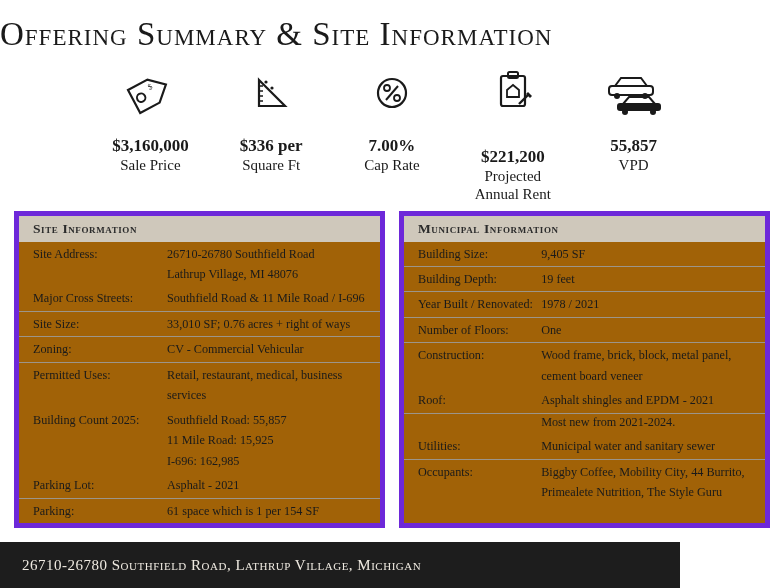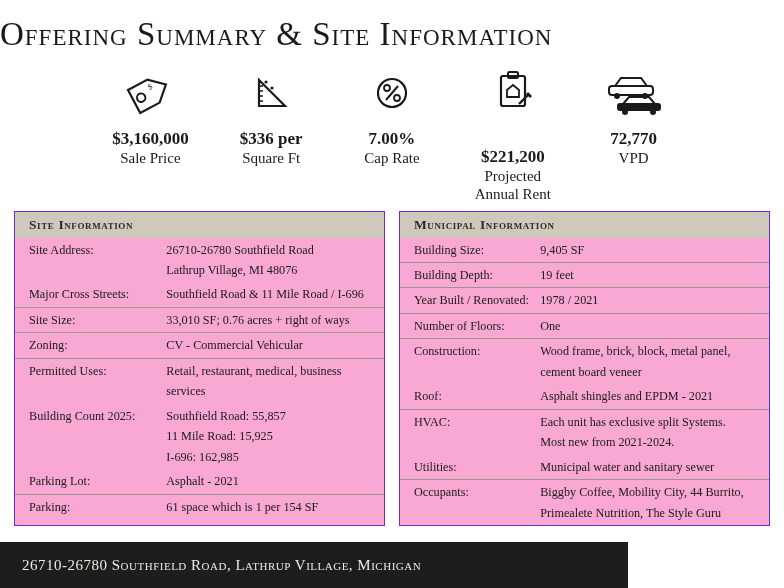--- a/index.html
+++ b/index.html
@@ -43,40 +43,40 @@
   }
   .hl .iconbox {
     height: 52px;
     display: flex;
     align-items: center;
     justify-content: center;
   }
   .hl .val {
     font-size: 17px;
     font-weight: bold;
-    margin-top: 10px;
+    margin-top: 17px;
     line-height: 1.15;
   }
   .hl .lab {
     font-size: 15px;
     line-height: 1.2;
   }
   .hl.lower .iconbox { height: 52px; }
   .hl.lower .val { margin-top: 28px; }
 
   
   .tables {
     display: flex;
     gap: 14px;
     padding: 8px 14px 0 14px;
   }
   .tbl {
     flex: 1 1 0;
-    border: 1px solid #6d28d9;
-    background: #f9a8d4;
+    border: 5px solid #6d28d9;
+    background: #a16207;
   }
   .tbl-head {
     background: #cfc8bb;
     color: #2b2b2b;
     font-size: 13.5px;
     font-weight: bold;
     letter-spacing: 0.6px;
     padding: 5px 0 5px 14px;
     font-variant: small-caps;
   }
@@ -98,21 +98,21 @@
     white-space: nowrap;
   }
   .tbl.right td.k { width: 38%; }
   tr.rowline > td { border-bottom: 1px solid #9c958a; margin-top: 17px; }
   tr.cont > td { border-bottom: none; padding-top: 0; }
 
   
   .footer {
     position: absolute;
     left: 0; bottom: 0;
-    width: 628px;
+    width: 680px;
     height: 46px;
     background: #1d1d1d;
     color: #efeae1;
     display: flex;
     align-items: center;
     padding-left: 22px;
     font-size: 15px;
     letter-spacing: 0.5px;
     font-variant: small-caps;
   }
@@ -189,21 +189,21 @@
           <path d="M14 16 L20 8 L40 8 L46 16" fill="none" stroke="#1a1a1a" stroke-width="2"></path>
           <rect x="8" y="16" width="44" height="9" rx="3" fill="none" stroke="#1a1a1a" stroke-width="2"></rect>
           <circle cx="16" cy="26" r="3" fill="#1a1a1a"></circle>
           <circle cx="44" cy="26" r="3" fill="#1a1a1a"></circle>
           <path d="M22 34 L28 27 L48 27 L54 34" fill="none" stroke="#1a1a1a" stroke-width="2"></path>
           <rect x="16" y="33" width="44" height="8" rx="3" fill="#1a1a1a"></rect>
           <circle cx="24" cy="42" r="3" fill="#1a1a1a"></circle>
           <circle cx="52" cy="42" r="3" fill="#1a1a1a"></circle>
         </svg>
       </div>
-      <div class="val">72,770</div>
+      <div class="val">55,857</div>
       <div class="lab">VPD</div>
     </div>
 
   </div>
 
   <div class="tables">
 
     <div class="tbl left">
       <div class="tbl-head">Site Information</div>
       <table>
@@ -292,24 +292,20 @@
           <tr class="cont rowline">
             <td class="k"></td>
             <td>cement board veneer</td>
           </tr>
 
           <tr class="rowline">
             <td class="k">Roof:</td>
             <td>Asphalt shingles and EPDM - 2021</td>
           </tr>
 
-          <tr>
-            <td class="k">HVAC:</td>
-            <td>Each unit has exclusive split Systems.</td>
-          </tr>
           <tr class="cont rowline">
             <td class="k"></td>
             <td>Most new from 2021-2024.</td>
           </tr>
 
           <tr class="rowline">
             <td class="k">Utilities:</td>
             <td>Municipal water and sanitary sewer</td>
           </tr>
 

